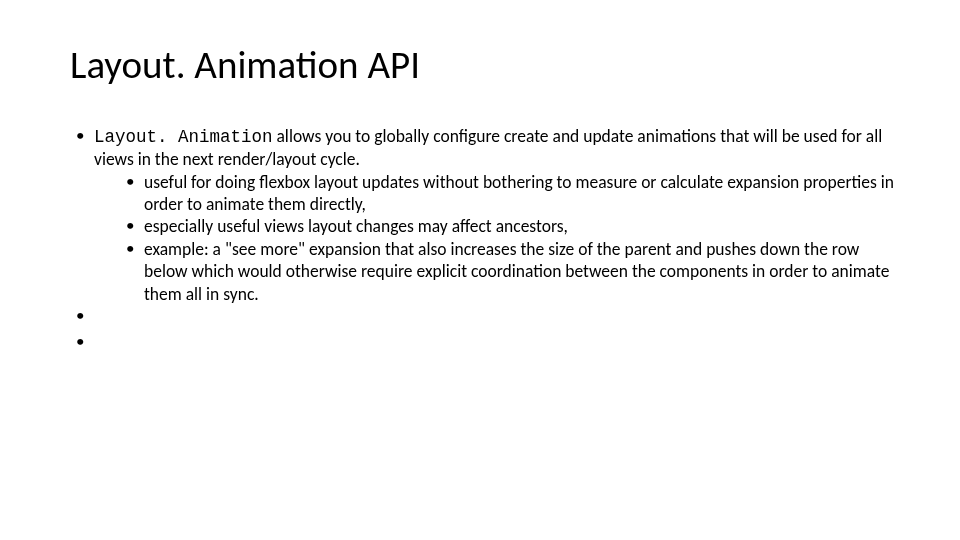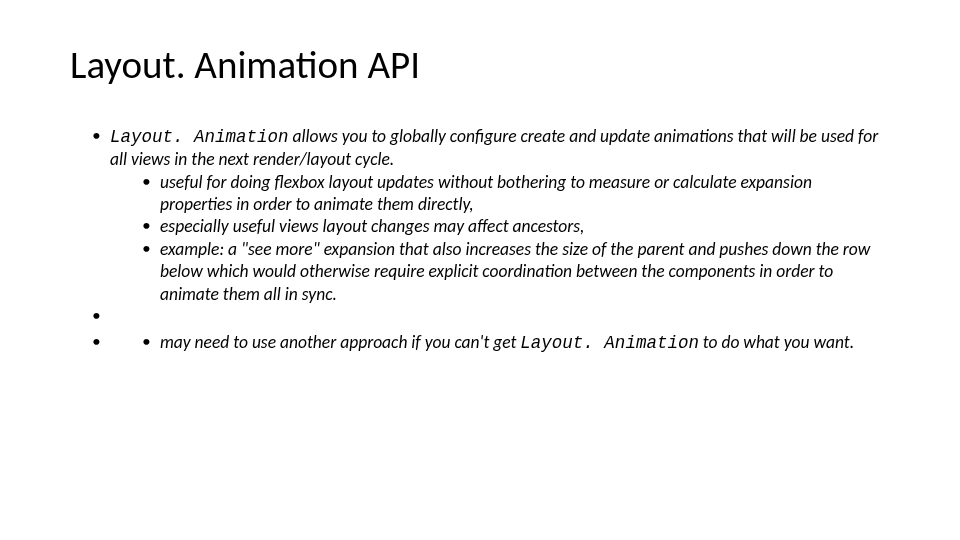--- a/index.html
+++ b/index.html
@@ -20,24 +20,23 @@
   .title {
     font-size: 39px;
     font-weight: 400;
     letter-spacing: 0px;
     margin: 0 0 38px 0;
     line-height: 1.1;
   }
   ul.top {
     list-style: none;
     padding: 0;
-    margin: 16px;
+    margin: 0;
     font-size: 17.5px;
     line-height: 1.28;
-    font-style: italic;
   }
   ul.top > li {
     position: relative;
     padding-left: 24px;
     margin-bottom: 0;
   }
   ul.top > li::before {
     content: "•";
     position: absolute;
     left: 6px;
@@ -83,22 +82,17 @@
       <ul class="sub">
         <li>useful for doing flexbox layout updates without bothering to measure or calculate expansion properties in order to animate them directly,</li>
         <li>especially useful views layout changes may affect ancestors,</li>
         <li> example: a "see more" expansion that also increases the size of the parent and pushes down the row below which would otherwise require explicit coordination between the components in order to animate them all in sync.</li>
       </ul>
     </li>
 
     <li class="gap" style="padding:0"></li>
 
     <li>
-      <ul class="sub">
-        <li>
-          <span class="inline">may need to use another approach if you can't get </span><span class="mono inline">Layout. Animation</span><span class="inline"> to do what you want.</span>
-        </li>
-      </ul>
     </li>
 
   </ul>
 
 </div>
 
 </body></html>

